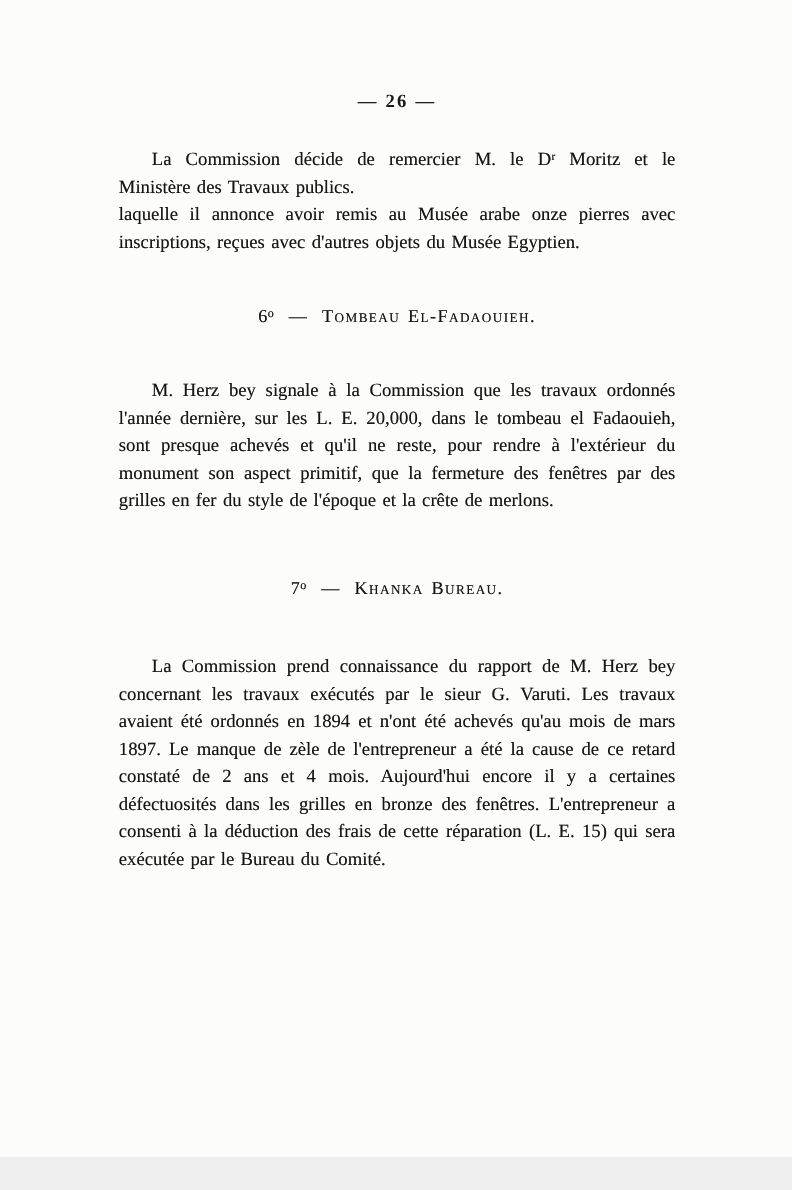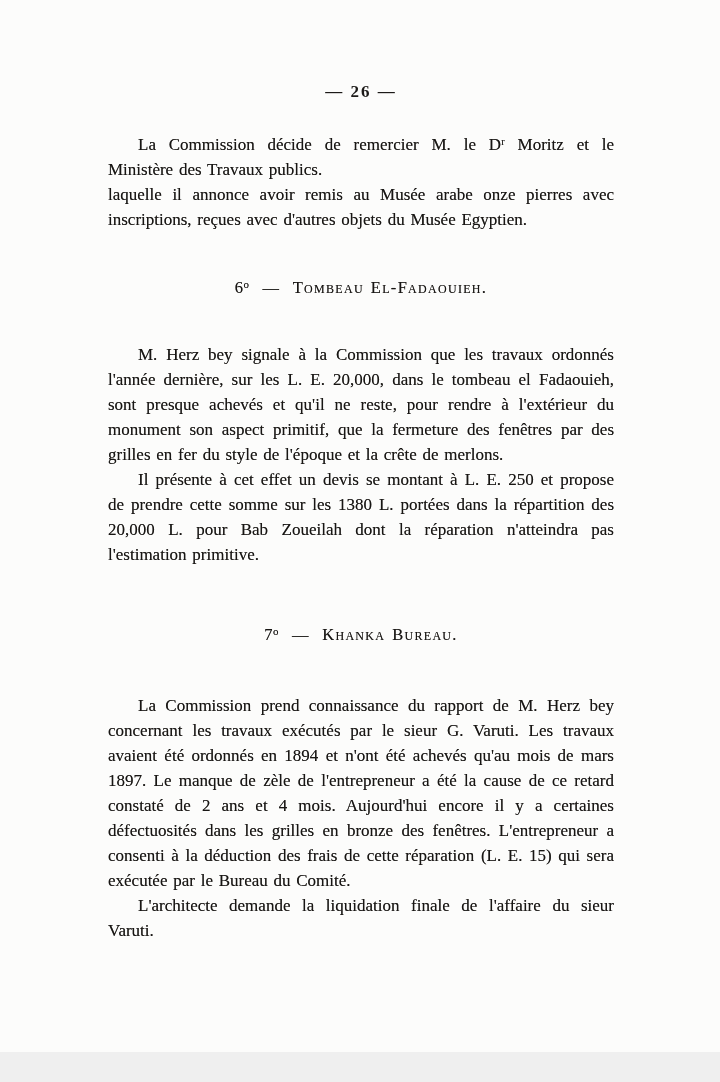--- a/index.html
+++ b/index.html
@@ -87,28 +87,26 @@
     <p class="para no-indent">laquelle il annonce avoir remis au Musée arabe onze pierres avec inscriptions, reçues avec d'autres objets du Musée Egyptien.</p>
 
     <h2 class="section-heading">
       <span class="sec-num">6</span><sup class="ord">o</sup>
       <span class="sec-dash">—</span>
       <span class="sec-title">Tombeau El-Fadaouieh.</span>
     </h2>
 
     <p class="para">M. Herz bey signale à la Commission que les travaux ordonnés l'année dernière, sur les L. E. 20,000, dans le tombeau el Fadaouieh, sont presque achevés et qu'il ne reste, pour rendre à l'extérieur du monument son aspect primitif, que la fermeture des fenêtres par des grilles en fer du style de l'époque et la crête de merlons.</p>
 
-    <p class="para">Il présente à cet effet un devis se montant à L. E. 250 et propose de prendre cette somme sur les 1380 L. portées dans la répartition des 20,000 L. pour Bab Zoueilah dont la réparation n'atteindra pas l'estimation primitive.</p>
 
 
     <h2 class="section-heading second">
       <span class="sec-num">7</span><sup class="ord">o</sup>
       <span class="sec-dash">—</span>
       <span class="sec-title">Khanka Bureau.</span>
     </h2>
 
     <p class="para">La Commission prend connaissance du rapport de M. Herz bey concernant les travaux exécutés par le sieur G. Varuti. Les travaux avaient été ordonnés en 1894 et n'ont été achevés qu'au mois de mars 1897. Le manque de zèle de l'entrepreneur a été la cause de ce retard constaté de 2 ans et 4 mois. Aujourd'hui encore il y a certaines défectuosités dans les grilles en bronze des fenêtres. L'entrepreneur a consenti à la déduction des frais de cette réparation (L. E. 15) qui sera exécutée par le Bureau du Comité.</p>
 
-    <p class="para">L'architecte demande la liquidation finale de l'affaire du sieur Varuti.</p>
 
   </main>
 
 </div>
 
 </body></html>

